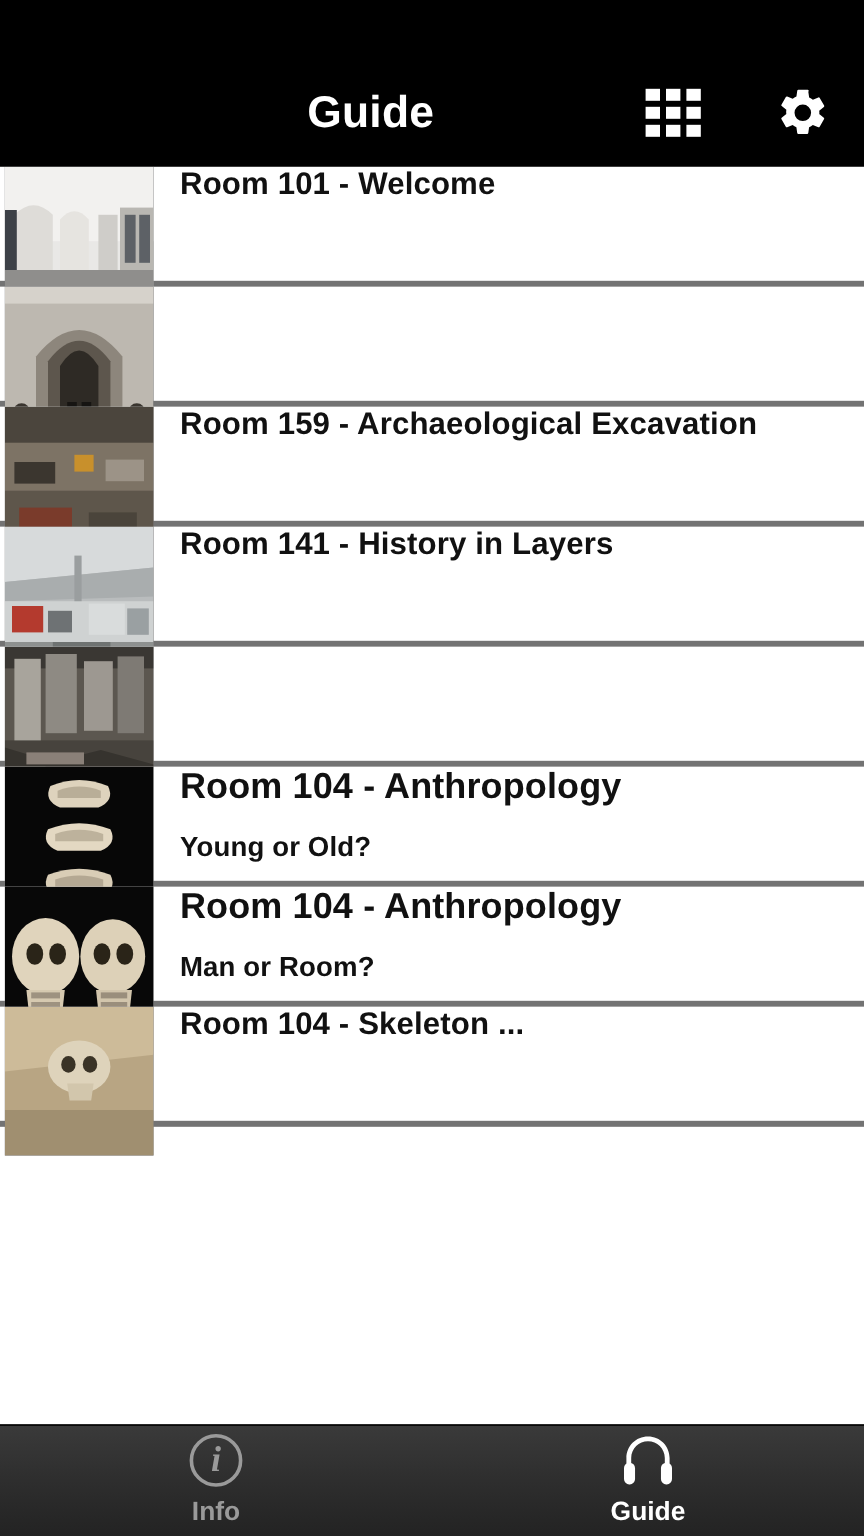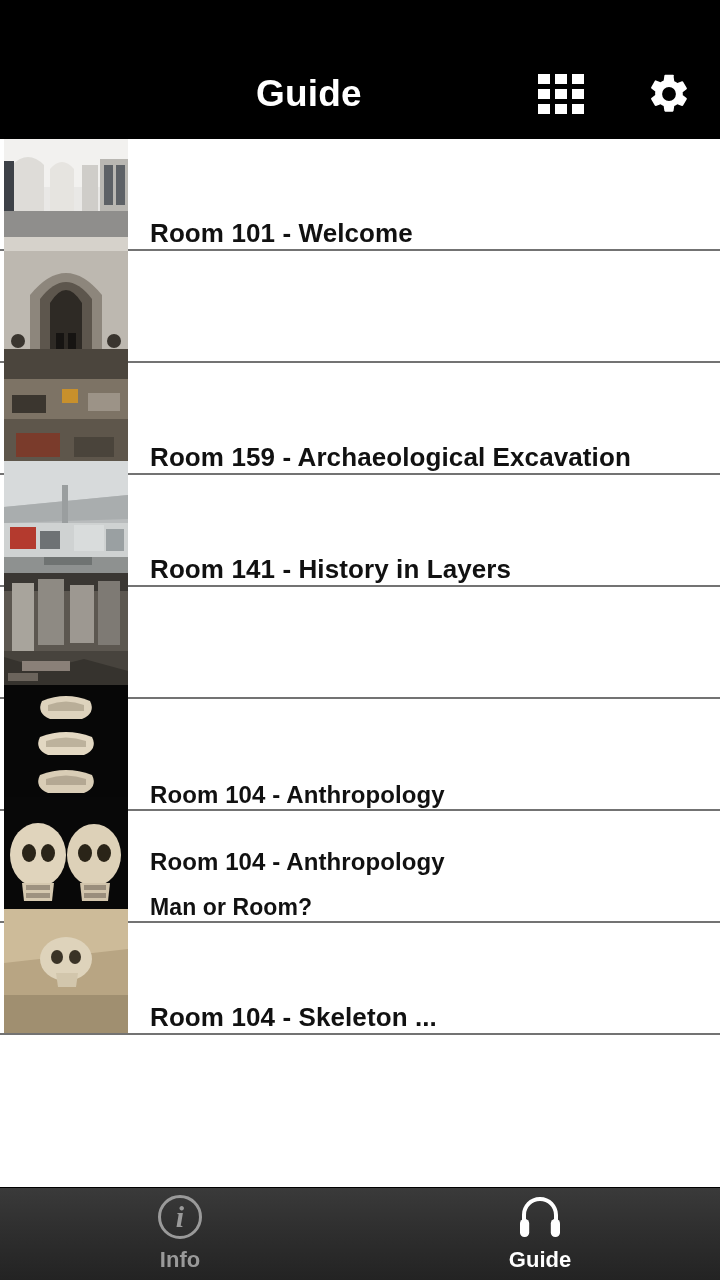--- a/index.html
+++ b/index.html
@@ -57,24 +57,24 @@
 
   
   .list {
     background:#ffffff;
     height:1048px;
     width:100%;
     overflow:hidden;
     position:relative;
   }
   .row {
-    height:112px;
-    display:flex;
-    align-items:flex-end;
-    border-bottom:2px solid #737373;
+    height:100px;
+    display:flex;
+    align-items:flex-start;
+    border-bottom:5px solid #737373;
     background:#fff;
     position:relative;
   }
   .thumb {
     width:124px;
     height:124px;
     flex:0 0 124px;
     margin-left:4px;
     background:#777;
     overflow:hidden;
@@ -94,21 +94,21 @@
     line-height:1.15;
     letter-spacing:0.1px;
   }
   .row-sub {
     font-size:23px;
     font-weight:bold;
     color:#111111;
     margin-top:18px;
     letter-spacing:0.1px;
   }
-  .row.two-line .row-title { font-size:24px; }
+  .row.two-line .row-title { font-size:30px; }
 
   
   .bottomnav {
     position:absolute;
     left:0; bottom:0;
     width:720px;
     height:93px;
     background:linear-gradient(to bottom,#3a3a3a 0%, #2f2f2f 45%, #232323 100%);
     display:flex;
     border-top:1px solid #000;
@@ -272,20 +272,21 @@
         <path d="M38 16 Q62 6 86 16 Q92 28 78 34 L46 34 Q32 28 38 16 Z" fill="#ded3bd"></path>
         <path d="M44 20 Q62 13 80 20 L80 26 L44 26 Z" fill="#b9ae98"></path>
         <path d="M36 52 Q62 42 88 52 Q94 64 80 70 L44 70 Q30 64 36 52 Z" fill="#e3d8c2"></path>
         <path d="M42 56 Q62 49 82 56 L82 62 L42 62 Z" fill="#bdb29c"></path>
         <path d="M36 90 Q62 80 88 90 Q94 102 80 108 L44 108 Q30 102 36 90 Z" fill="#d9cdb6"></path>
         <path d="M42 94 Q62 87 82 94 L82 100 L42 100 Z" fill="#b4a893"></path>
       </svg>
     </div>
     <div class="row-text">
       <div class="row-title">Room 104 - Anthropology</div>
+      <div class="row-sub">Young or Old?</div>
     </div>
   </div>
 
   <div class="row two-line">
     <div class="thumb">
       <svg viewBox="0 0 124 124" preserveAspectRatio="none">
         <rect width="124" height="124" fill="#080808"></rect>
         <ellipse cx="34" cy="58" rx="28" ry="32" fill="#e0d4bc"></ellipse>
         <ellipse cx="25" cy="56" rx="7" ry="9" fill="#2a2418"></ellipse>
         <ellipse cx="44" cy="56" rx="7" ry="9" fill="#2a2418"></ellipse>

